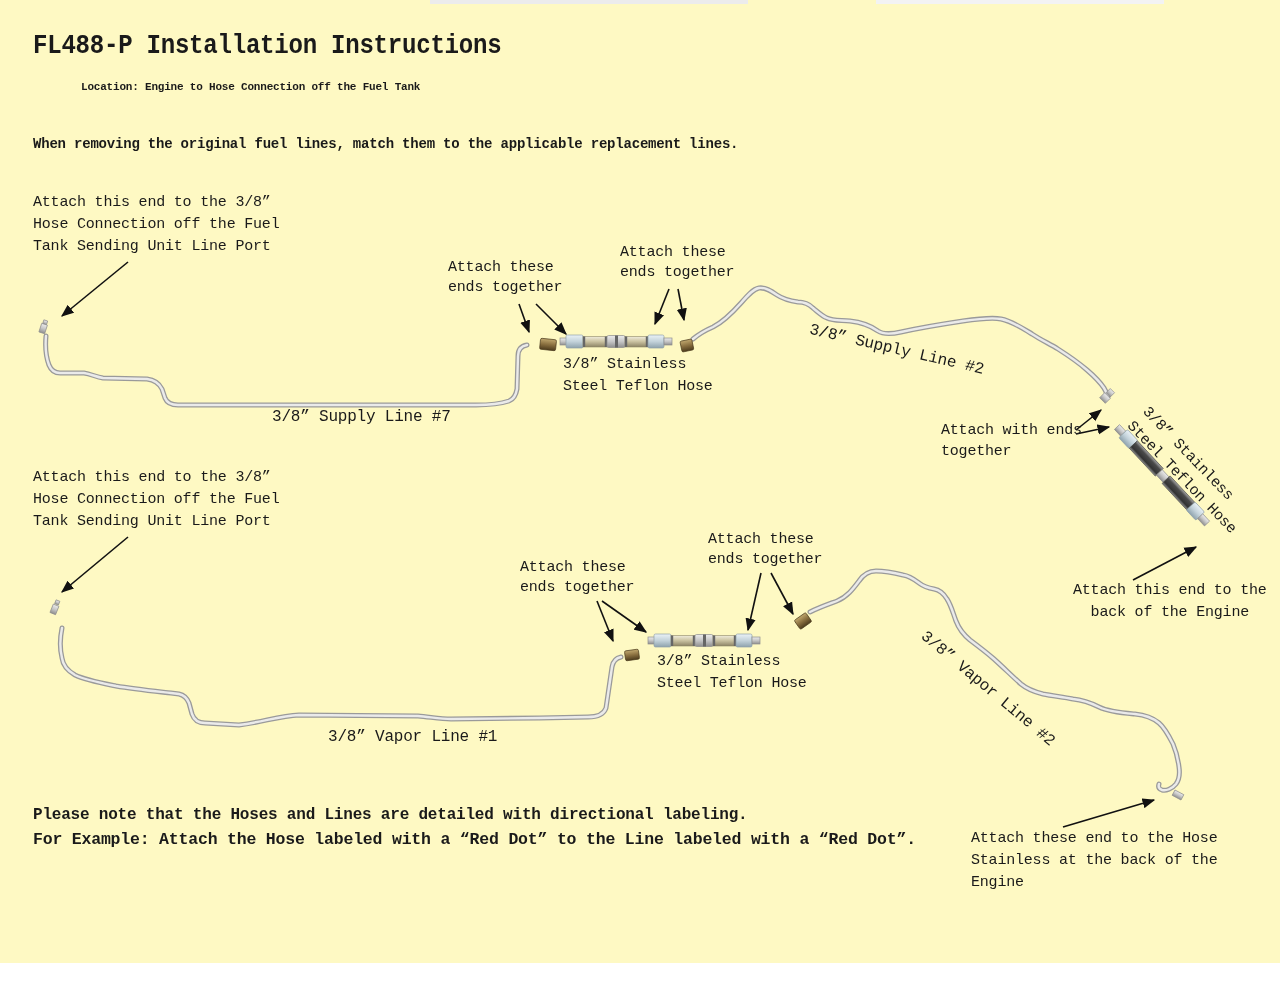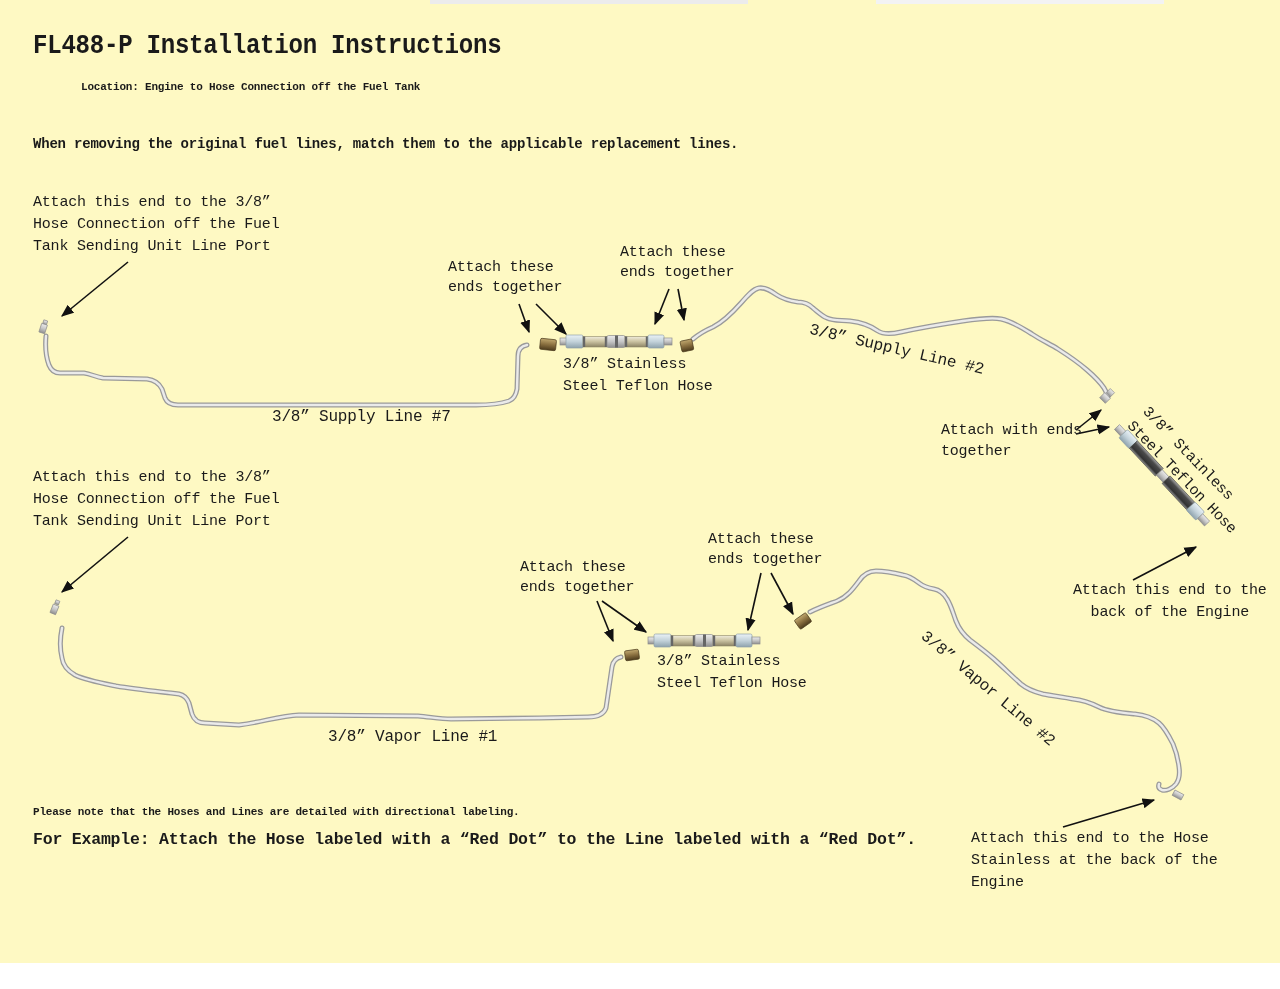--- a/index.html
+++ b/index.html
@@ -9,21 +9,21 @@
   }
   .abs{position:absolute;}
   .bar{position:absolute;top:0;height:4px;}
   .bar1{left:430px;width:318px;background:#ececec;}
   .bar2{left:876px;width:288px;background:#f3f3f3;}
 
   .title{left:33px;top:30px;font-size:28px;font-weight:bold;white-space:nowrap;
          transform:scaleX(.86);transform-origin:0 0;letter-spacing:-.3px;}
   .subhead{left:33px;top:81px;font-size:11px;font-weight:bold;white-space:nowrap;letter-spacing:-.2px;margin-left:48px;}
   .warning{left:33px;top:136px;font-size:14px;font-weight:bold;white-space:nowrap;letter-spacing:-.2px;}
-  .note1{left:33px;top:806px;font-size:11px;font-weight:bold;white-space:nowrap;letter-spacing:-.2px;}
+  .note1{left:33px;top:806px;font-size:16px;font-weight:bold;white-space:nowrap;letter-spacing:-.2px;}
   .note2{left:33px;top:830px;font-size:16.5px;font-weight:bold;white-space:nowrap;letter-spacing:-.2px;text-align:center;}
 
   .ann{font-size:15px;line-height:22px;letter-spacing:-.2px;}
   .ann div{white-space:nowrap;}
   .ctr{text-align:left;}
   .tank-top{left:33px;top:192px;}
   .tank-bot{left:33px;top:467px;}
   .ends-a2{left:448px;top:258px;width:116px;line-height:20px;}
   .ends-a3{left:620px;top:243px;width:116px;line-height:20px;}
   .ends-b2{left:520px;top:558px;width:116px;line-height:20px;}
@@ -266,21 +266,21 @@
 
   <div class="abs ann hose3-label">
     <div>3/8” Stainless</div>
     <div>Steel Teflon Hose</div>
   </div>
 
   <div class="abs ann part-label vapor1-label">3/8” Vapor Line #1</div>
   <div class="abs ann part-label vapor2-label">3/8” Vapor Line #2</div>
 
   <div class="abs ann hose-conn">
-    <div>Attach this end to the Hose</div>
+    <div>Attach these end to the Hose</div>
     <div>Stainless at the back of the</div>
     <div>Engine</div>
   </div>
 
   <div class="abs note1">Please note that the Hoses and Lines are detailed with directional labeling.</div>
   <div class="abs note2">For Example: Attach the Hose labeled with a “Red Dot” to the Line labeled with a “Red Dot”.</div>
 
 </div>
 
 </body></html>

